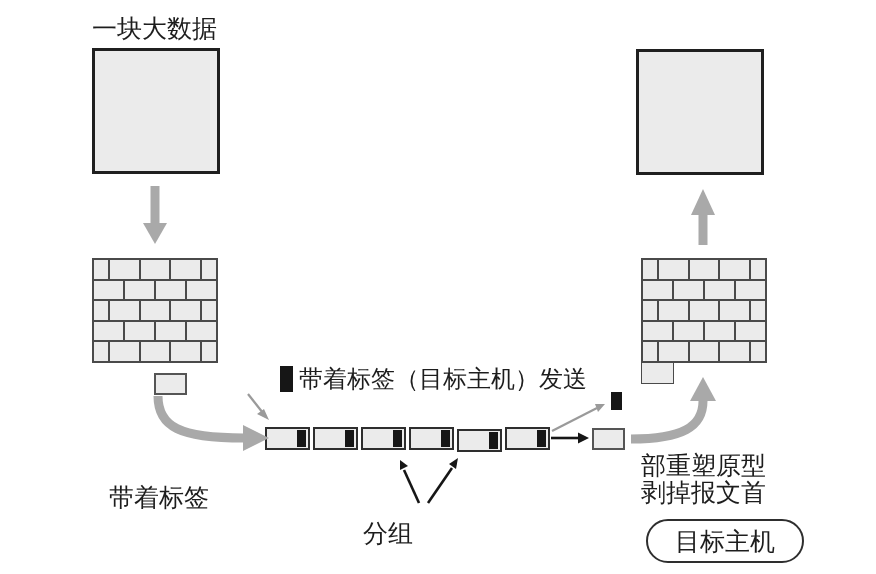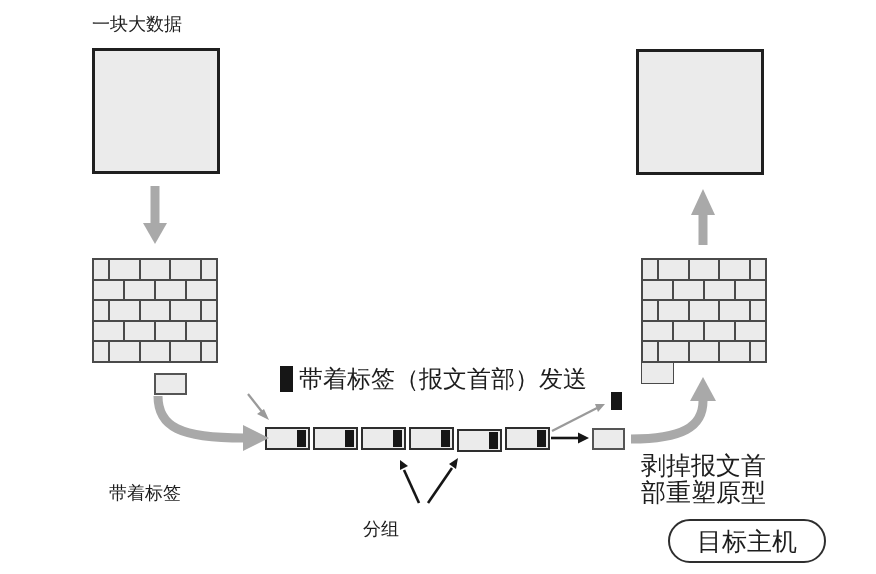--- a/index.html
+++ b/index.html
@@ -6,21 +6,21 @@
     --bg:#ffffff; --fill:#ebebeb; --square-border:#1f1f1f; --brick-line:#4a4a4a;
     --gray-arrow:#a9a9a9; --thin-gray:#9a9a9a; --ink:#161616; --text:#1d1d1d;
     --rect-border:#555555; --packet-border:#2e2e2e;
   }
   html,body{margin:0;padding:0;background:var(--bg);}
   .canvas{
     position:relative;width:876px;height:574px;background:var(--bg);
     font-family:"Liberation Serif","DejaVu Serif",serif;color:var(--text);
     overflow:hidden;
   }
-  .label{position:absolute;font-size:18px;white-space:nowrap;color:var(--text);}
+  .label{position:absolute;font-size:25px;white-space:nowrap;color:var(--text);}
   .big-block{
     position:absolute;width:128px;height:126px;background:var(--fill);
     border:3px solid var(--square-border);box-sizing:border-box;
   }
   .wall{
     position:absolute;width:126px;height:105px;border:1px solid var(--brick-line);
     box-sizing:border-box;display:flex;flex-direction:column;
   }
   .wall .row{flex:1;display:flex;}
   .wall .brick{background:var(--fill);border:1px solid var(--brick-line);box-sizing:border-box;}
@@ -102,21 +102,21 @@
       </div>
     </div>
 
   <div class="small-rect" style="left:154px;top:373px;"></div>
 
   <div class="label" style="left:109px;top:481px;">带着标签</div>
 
 
   <div class="legend">
     <span class="tag-bar"></span>
-    <span class="legend-text">带着标签（报文首部）发送</span>
+    <span class="legend-text">带着标签（目标主机）发送</span>
   </div>
 
   <div class="packet-row">
       <div class="packet" style="left: 0px; top: 0px;">
         <div class="tag"></div>
       </div>
       <div class="packet" style="left: 48px; top: 0px;">
         <div class="tag"></div>
       </div>
       <div class="packet" style="left: 96px; top: 0px;">
@@ -173,25 +173,25 @@
         <div class="brick" style="flex: 2 1 0%;"></div>
         <div class="brick" style="flex: 1 1 0%;"></div>
       </div>
     </div>
 
   <div class="extra-brick"></div>
 
   <div class="big-block" style="left:636px;top:49px;"></div>
 
   <div class="dest-action">
+    <span>部重塑原型</span>
     <span>剥掉报文首</span>
-    <span>部重塑原型</span>
   </div>
 
-  <div class="pill" style="left:668px;top:519px;width:158px;">
+  <div class="pill" style="left:646px;top:519px;width:158px;">
     <span>目标主机</span>
   </div>
 
   <svg class="overlay" width="876" height="574" viewBox="0 0 876 574">
     <g>
       <path class="stroke-thick" d="M155,186 L155,225"></path>
       <polygon class="head-thick" points="155,244 143,223 167,223"></polygon>
     </g>
     <g>
       <path class="stroke-thick" d="M158,396 C158,427 180,438 244,438"></path>

